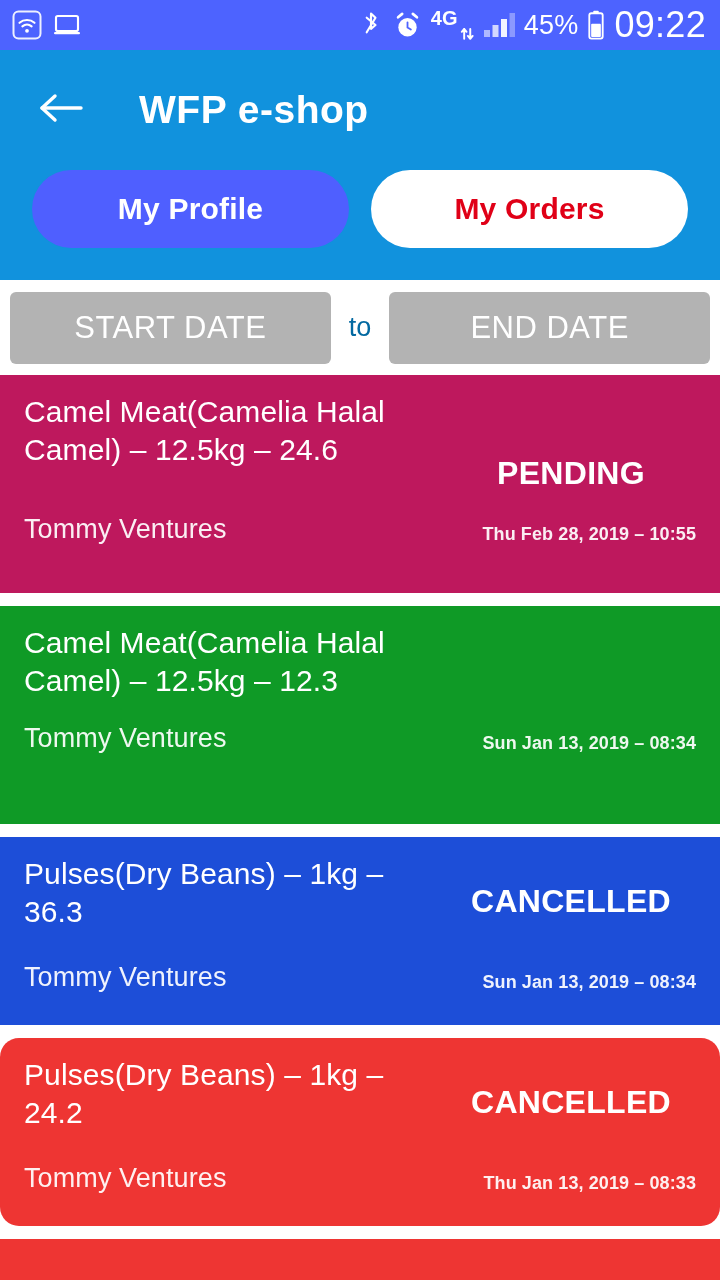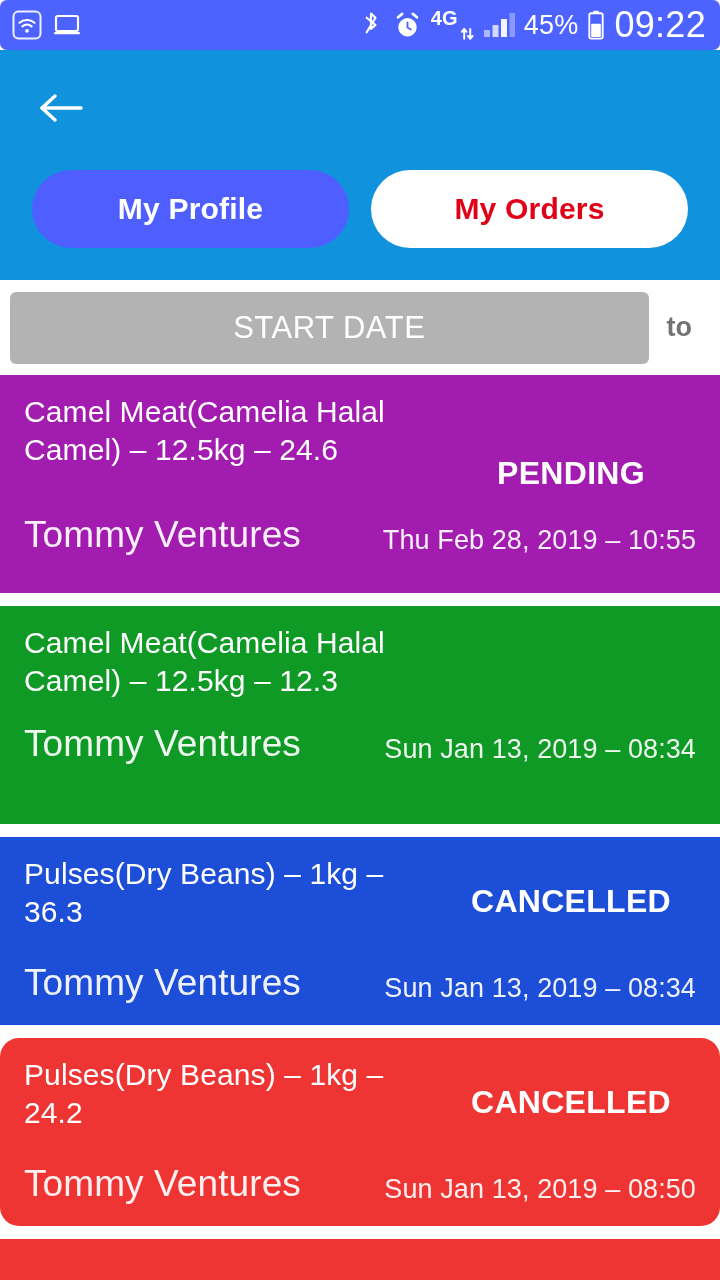--- a/index.html
+++ b/index.html
@@ -26,21 +26,20 @@
   
   .status-bar {
     height: 50px;
     background: #4d63ff;
     display: flex;
     align-items: center;
     justify-content: space-between;
     padding: 0 14px 0 12px;
     box-sizing: border-box;
     color: #ffffff;
-    border-radius: 7px;
   }
   .sb-left {
     display: flex;
     align-items: center;
     gap: 10px;
   }
   .sb-right {
     display: flex;
     align-items: center;
     gap: 9px;
@@ -143,23 +142,23 @@
     justify-content: center;
     color: #ffffff;
     font-size: 31px;
     font-weight: 400;
     letter-spacing: 0.5px;
     cursor: pointer;
     box-sizing: border-box;
     user-select: none;
   }
   .date-sep {
-    color: #737373;
+    color: #0369a1;
     font-size: 27px;
-    font-weight: 700;
+    font-weight: 400;
     padding: 0 18px;
     user-select: none;
   }
 
   
   .order-list {
     background: #ffffff;
     padding: 0;
   }
   .order-card {
@@ -182,29 +181,29 @@
     max-width: 400px;
     word-break: break-word;
   }
   .order-footer {
     display: flex;
     align-items: flex-end;
     justify-content: space-between;
     margin-top: 22px;
   }
   .order-vendor {
-    font-size: 37px;
+    font-size: 27px;
     font-weight: 400;
     color: rgba(255,255,255,0.93);
     letter-spacing: 0.1px;
     white-space: nowrap;
   }
   .order-date {
-    font-size: 27px;
-    font-weight: 400;
+    font-size: 18px;
+    font-weight: 700;
     color: rgba(255,255,255,0.93);
     letter-spacing: 0.1px;
     white-space: nowrap;
     text-align: right;
   }
   .order-status {
     flex: none;
     width: 250px;
     text-align: center;
     font-size: 32px;
@@ -296,42 +295,46 @@
   <div class="app-bar">
     <div class="app-bar-top">
       <div class="back-btn">
         <span>
           <svg width="48" height="38" viewBox="0 0 48 38">
             <path d="M44 19H5" stroke="#ffffff" stroke-width="3.4" stroke-linecap="round"></path>
             <path d="M18 7L5 19l13 12" stroke="#ffffff" stroke-width="3.4" fill="none" stroke-linecap="round" stroke-linejoin="round"></path>
           </svg>
         </span>
       </div>
+      <div class="app-title">WFP e-shop</div>
     </div>
 
     <div class="tab-row">
       <div class="tab-btn inactive">
         <span>My Profile</span>
       </div>
       <div class="tab-btn active">
         <span>My Orders</span>
       </div>
     </div>
   </div>
 
   <div class="date-row">
     <div class="date-btn">
       <span>START DATE</span>
     </div>
     <div class="date-sep">to</div>
+    <div class="date-btn">
+      <span>END DATE</span>
+    </div>
   </div>
 
   <div class="order-list">
 
-    <div class="order-card" style="background:#a21caf;">
+    <div class="order-card" style="background:#be185d;">
       <div class="order-card-inner">
         <div class="order-body">
           <div class="order-left">
             <div class="order-title">Camel Meat(Camelia Halal Camel) – 12.5kg – 24.6</div>
           </div>
           <div class="order-status">PENDING</div>
         </div>
         <div class="order-footer">
           <div class="order-vendor">Tommy Ventures</div>
           <div class="order-date">Thu Feb 28, 2019 – 10:55</div>
@@ -371,21 +374,21 @@
     <div class="order-card" style="background:#ee3533;min-height:188px;border-radius:19px;">
       <div class="order-card-inner">
         <div class="order-body">
           <div class="order-left">
             <div class="order-title">Pulses(Dry Beans) – 1kg – 24.2</div>
           </div>
           <div class="order-status" style="padding-top:28px;">CANCELLED</div>
         </div>
         <div class="order-footer" style="margin-top:30px;">
           <div class="order-vendor">Tommy Ventures</div>
-          <div class="order-date">Sun Jan 13, 2019 – 08:50</div>
+          <div class="order-date">Thu Jan 13, 2019 – 08:33</div>
         </div>
       </div>
     </div>
 
     <div class="order-card" style="background:#ee3533;min-height:188px;">
       <div class="order-card-inner">
         <div class="order-body">
           <div class="order-left">
             <div class="order-title"></div>
           </div>

